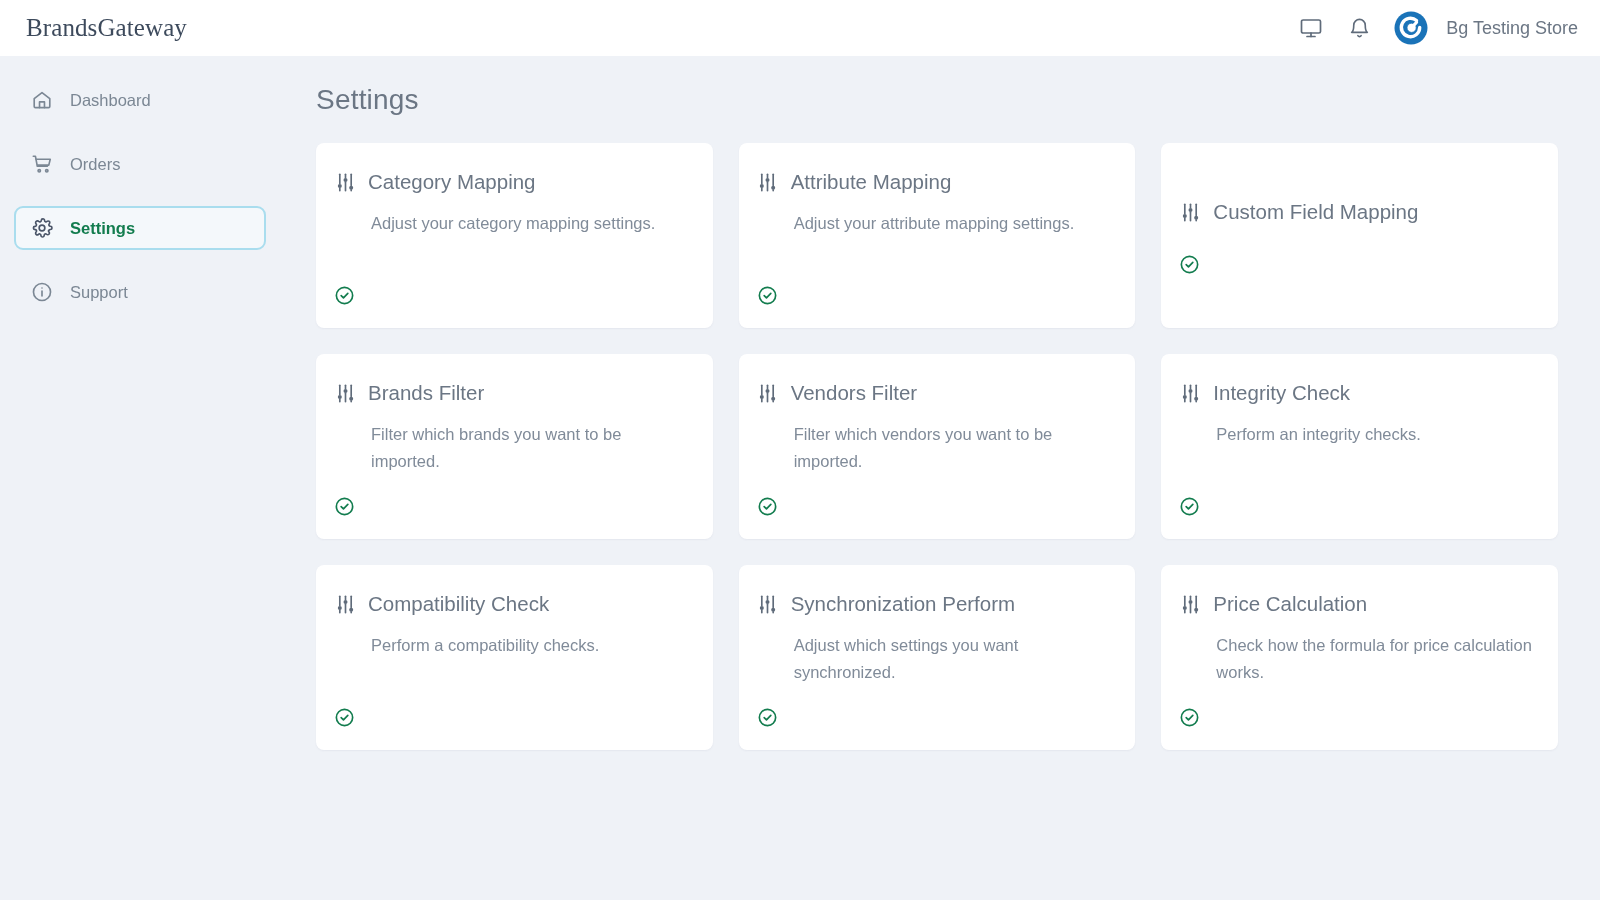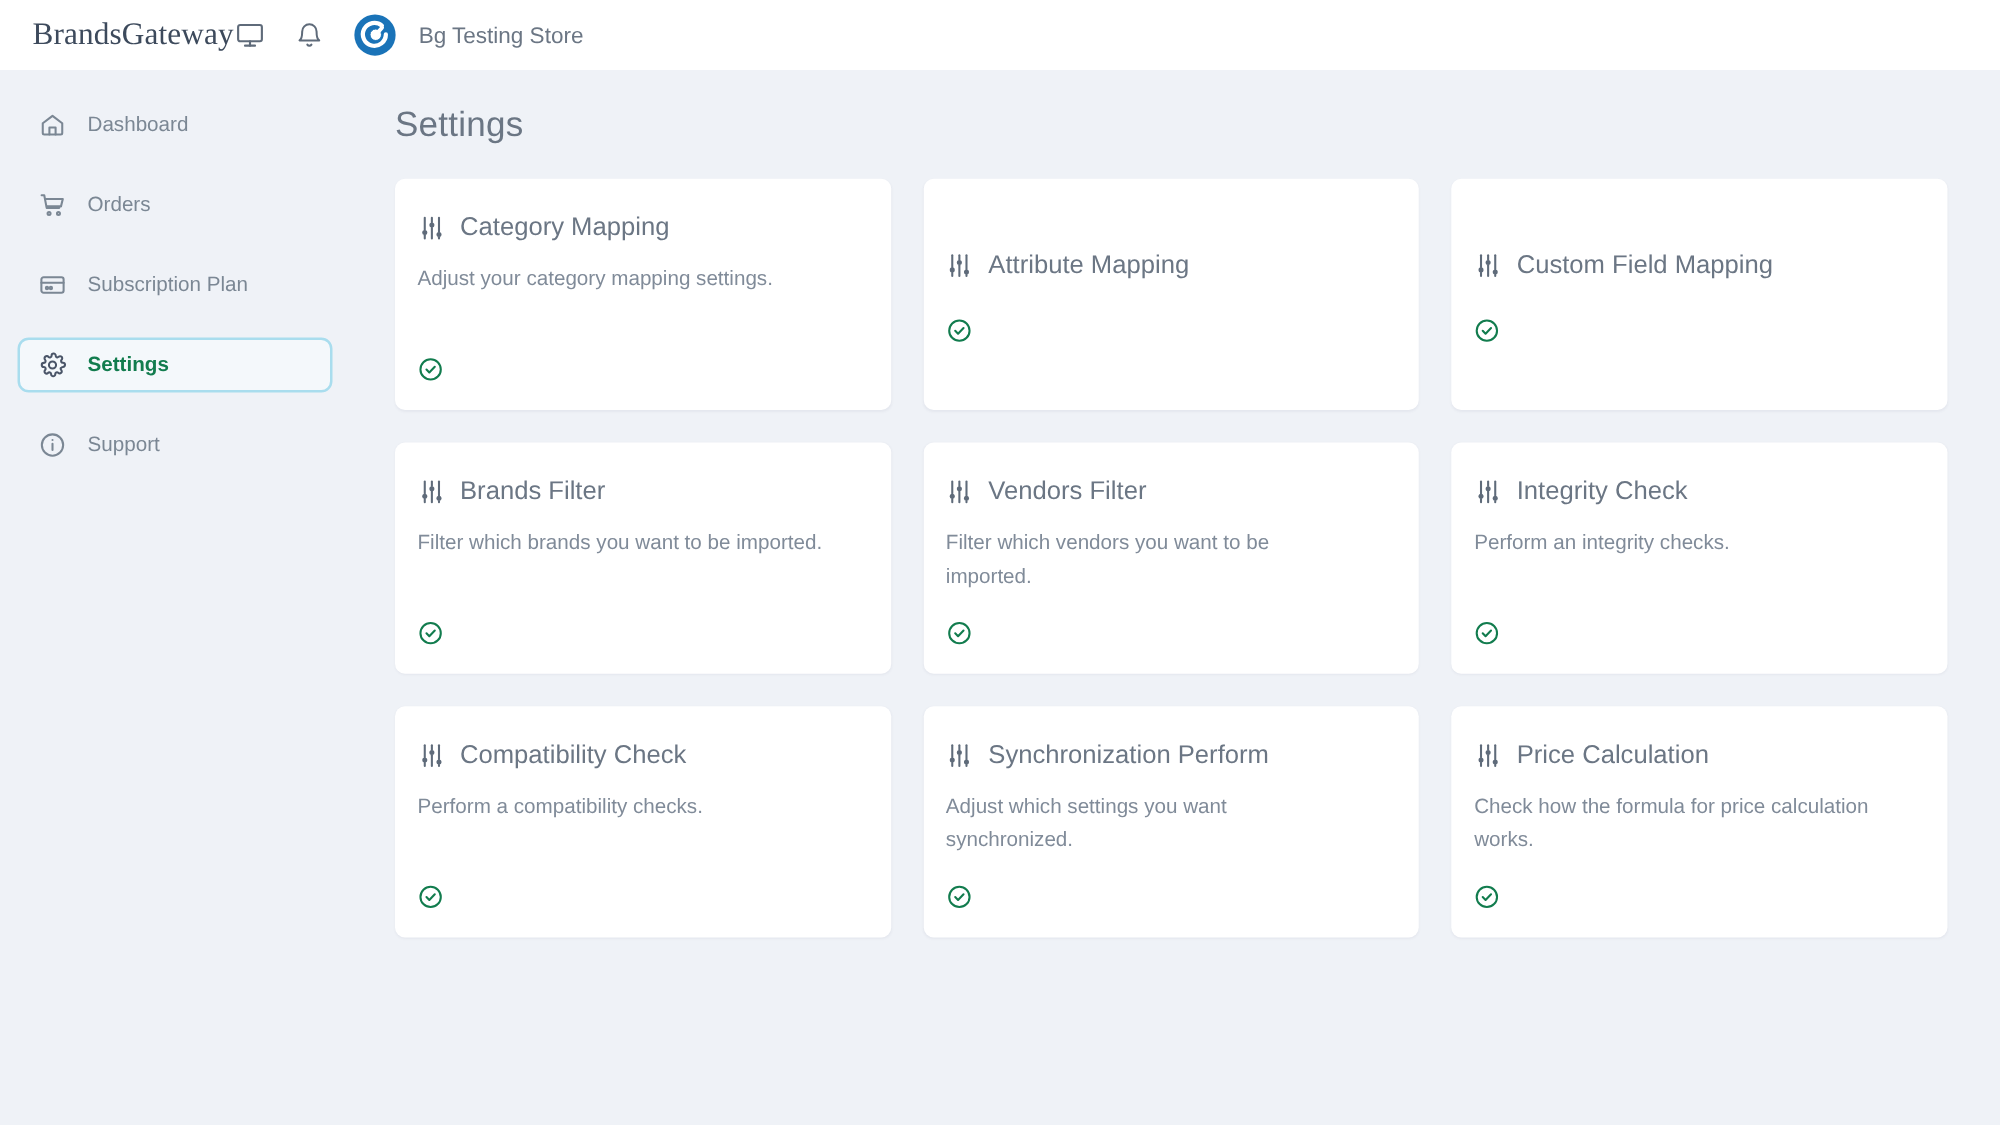--- a/index.html
+++ b/index.html
@@ -24,21 +24,21 @@
     flex-direction: column;
   }
 
   
   .header {
     height: 56px;
     min-height: 56px;
     background: #ffffff;
     display: flex;
     align-items: center;
-    justify-content: flex-start;
+    justify-content: space-between;
     padding: 0 22px 0 26px;
     position: relative;
     z-index: 5;
   }
 
   .brand {
     font-family: "Liberation Serif", serif;
     font-size: 25px;
     color: #3d4a5c;
     letter-spacing: 0.1px;
@@ -181,20 +181,21 @@
     line-height: 1.1;
     white-space: nowrap;
   }
 
   .card-desc {
     font-size: 16.5px;
     line-height: 1.65;
     color: #808b99;
     max-width: 330px;
     margin-bottom: auto;
+    margin-left: 37px;
   }
 
   .card-status {
     margin-top: 14px;
     width: 22px;
     height: 22px;
     color: #127c4e;
     display: flex;
     align-items: center;
   }
@@ -257,31 +258,20 @@
           <svg width="22" height="22" viewBox="0 0 24 24" fill="none" stroke="currentColor" stroke-width="1.8" stroke-linecap="round" stroke-linejoin="round">
             <path d="M2.5 3.5h2.3l2.1 11h11"></path>
             <path d="M5.6 6.8h15.4l-1.6 6.4H7.1"></path>
             <circle cx="9" cy="19.4" r="1.3"></circle>
             <circle cx="17.2" cy="19.4" r="1.3"></circle>
           </svg>
         </span>
         <span>Orders</span>
       </div>
 
-      <div class="nav-item">
-        <span class="nav-icon">
-          <svg width="22" height="22" viewBox="0 0 24 24" fill="none" stroke="currentColor" stroke-width="1.8" stroke-linecap="round" stroke-linejoin="round">
-            <rect x="2.3" y="5.3" width="19.4" height="13.4" rx="2"></rect>
-            <line x1="2.3" y1="10" x2="21.7" y2="10"></line>
-            <circle cx="7.2" cy="14.6" r="1"></circle>
-            <circle cx="10.6" cy="14.6" r="1"></circle>
-          </svg>
-        </span>
-        <span>Subscription Plan</span>
-      </div>
 
       <div class="nav-item active">
         <span class="nav-icon">
           <svg width="22" height="22" viewBox="0 0 24 24" fill="none" stroke="currentColor" stroke-width="1.8" stroke-linecap="round" stroke-linejoin="round">
             <circle cx="12" cy="12" r="3.1"></circle>
             <path d="M19.2 14.6a1.5 1.5 0 0 0 .3 1.65l.05.05a1.8 1.8 0 1 1-2.55 2.55l-.05-.05a1.5 1.5 0 0 0-1.65-.3 1.5 1.5 0 0 0-.9 1.37v.13a1.8 1.8 0 1 1-3.6 0v-.07a1.5 1.5 0 0 0-.98-1.37 1.5 1.5 0 0 0-1.65.3l-.05.05a1.8 1.8 0 1 1-2.55-2.55l.05-.05a1.5 1.5 0 0 0 .3-1.65 1.5 1.5 0 0 0-1.37-.9h-.13a1.8 1.8 0 1 1 0-3.6h.07a1.5 1.5 0 0 0 1.37-.98 1.5 1.5 0 0 0-.3-1.65l-.05-.05A1.8 1.8 0 1 1 8.5 4.9l.05.05a1.5 1.5 0 0 0 1.65.3h.07A1.5 1.5 0 0 0 11.2 3.9v-.13a1.8 1.8 0 1 1 3.6 0v.07a1.5 1.5 0 0 0 .9 1.37 1.5 1.5 0 0 0 1.65-.3l.05-.05a1.8 1.8 0 1 1 2.55 2.55l-.05.05a1.5 1.5 0 0 0-.3 1.65v.07a1.5 1.5 0 0 0 1.37.9h.13a1.8 1.8 0 1 1 0 3.6h-.07a1.5 1.5 0 0 0-1.37.9z"></path>
           </svg>
         </span>
         <span>Settings</span>
       </div>
@@ -341,20 +331,21 @@
                   <line x1="12" y1="11.6" x2="12" y2="21.4"></line>
                 <line x1="18.5" y1="2.6" x2="18.5" y2="15.4"></line>
                   <line x1="18.5" y1="20.4" x2="18.5" y2="21.4"></line>
                 <circle cx="5.5" cy="15.9" r="2.3" fill="currentColor" stroke="none"></circle>
                 <circle cx="12" cy="9.1" r="2.3" fill="currentColor" stroke="none"></circle>
                 <circle cx="18.5" cy="17.9" r="2.3" fill="currentColor" stroke="none"></circle>
               </svg>
             </span>
             <div class="card-title">Attribute Mapping</div>
           </div>
+          <div class="card-desc">Adjust your attribute mapping settings.</div>
           <div class="card-status">
             <svg width="21" height="21" viewBox="0 0 24 24" fill="none" stroke="currentColor" stroke-width="1.9" stroke-linecap="round" stroke-linejoin="round">
               <circle cx="12" cy="12" r="9.3"></circle>
                 <path d="M8.2 12.2l2.6 2.6 5-5.2"></path>
             </svg>
           </div>
         </div>
 
         <div class="card">
           <div class="card-head">

